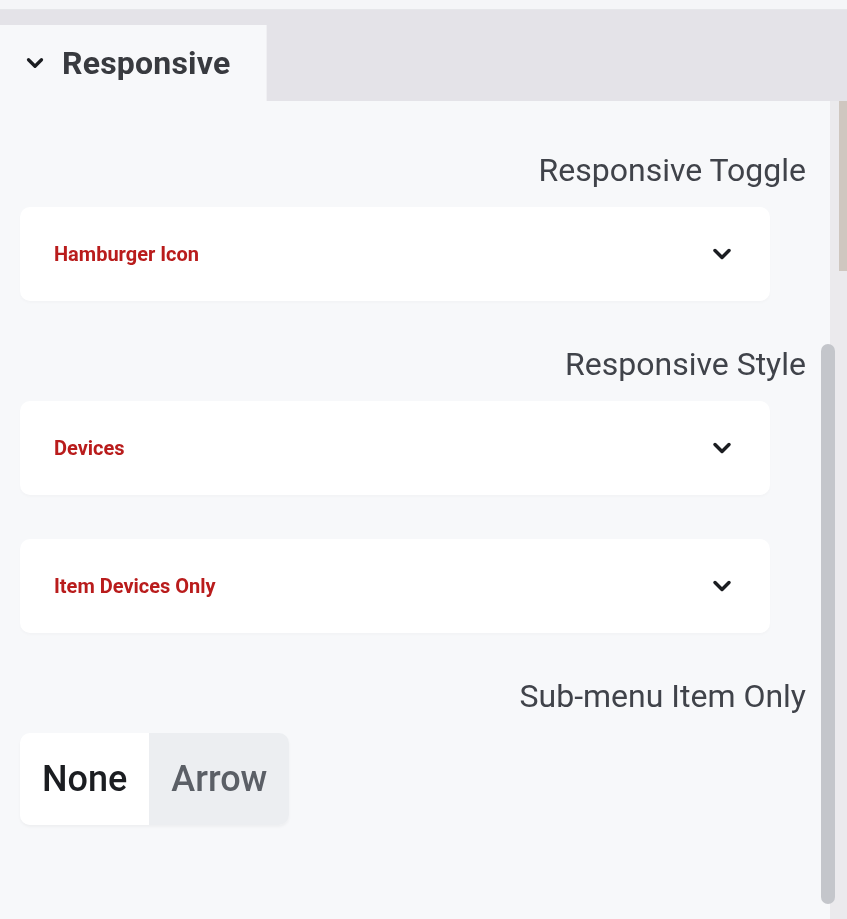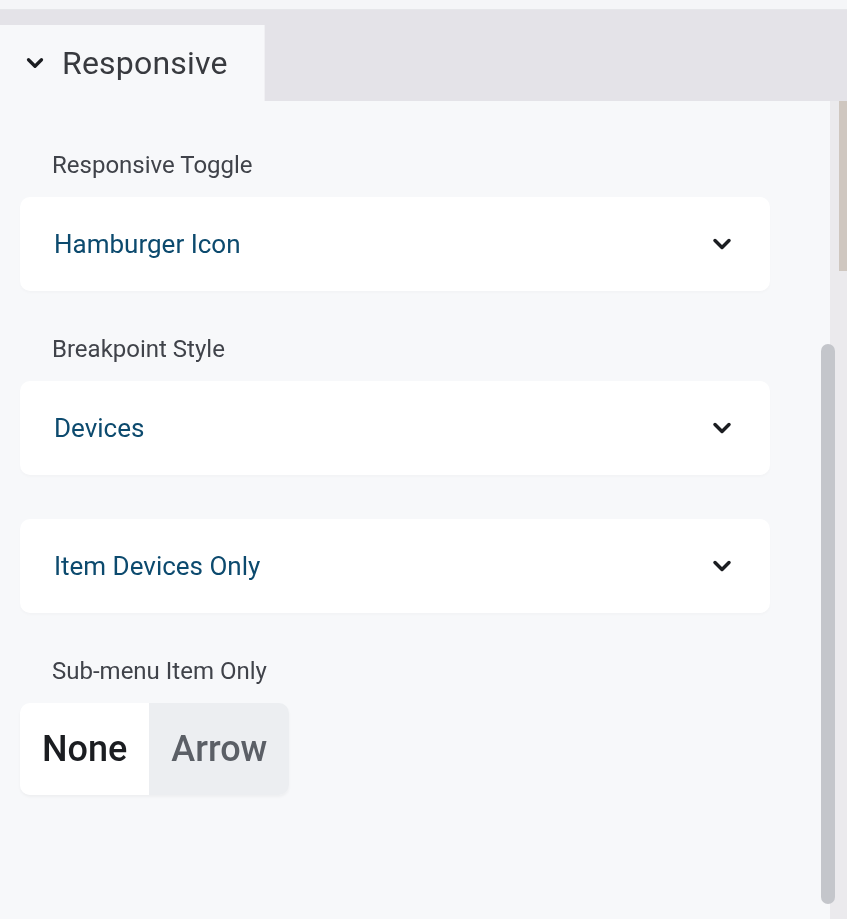--- a/index.html
+++ b/index.html
@@ -46,62 +46,63 @@
       height: 76px;
       border-right: 1px solid #f0f0f3;
     }
 
     .tab .chev {
       display: inline-flex;
     }
 
     .tab-title {
       font-size: 32px;
-      font-weight: 400;
+      font-weight: 700;
       color: #383a3f;
       letter-spacing: 0.2px;
     }
 
     .panel {
       background: #f7f8fa;
       width: 830px;
       padding: 50px 24px 40px 50px;
       height: calc(919px - 10px - 15px - 76px);
     }
 
     .field {
       margin-bottom: 44px;
     }
 
     .field-label {
-      font-size: 24px;
+      font-size: 32px;
       font-weight: 400;
       color: #40434a;
       margin-bottom: 18px;
       padding-left: 2px;
+      text-align: right;
     }
 
     .select {
       display: flex;
       align-items: center;
       justify-content: space-between;
       background: #ffffff;
       border-radius: 10px;
       padding: 0 34px;
       height: 94px;
       width: 750px;
       margin-left: -30px;
       box-shadow: 0 2px 3px rgba(0,0,0,0.02);
       cursor: pointer;
     }
 
     .select-value {
-      font-size: 26px;
-      font-weight: 400;
-      color: #0c4a6e;
+      font-size: 20px;
+      font-weight: 700;
+      color: #b91c1c;
     }
 
     .select .chev {
       display: inline-flex;
     }
 
     .seg {
       display: inline-flex;
       border-radius: 10px;
       overflow: hidden;
@@ -177,21 +178,21 @@
         <span class="select-value">Hamburger Icon</span>
         <span class="chev">
           <svg width="28" height="28" viewBox="0 0 24 24" fill="none" stroke="#1b1d21" stroke-width="3" stroke-linecap="round" stroke-linejoin="round">
               <polyline points="6 9 12 15 18 9"></polyline>
             </svg>
         </span>
       </div>
     </div>
 
     <div class="field">
-      <div class="field-label">Breakpoint Style</div>
+      <div class="field-label">Responsive Style</div>
       <div class="select">
         <span class="select-value">Devices</span>
         <span class="chev">
           <svg width="28" height="28" viewBox="0 0 24 24" fill="none" stroke="#1b1d21" stroke-width="3" stroke-linecap="round" stroke-linejoin="round">
               <polyline points="6 9 12 15 18 9"></polyline>
             </svg>
         </span>
       </div>
     </div>
 

